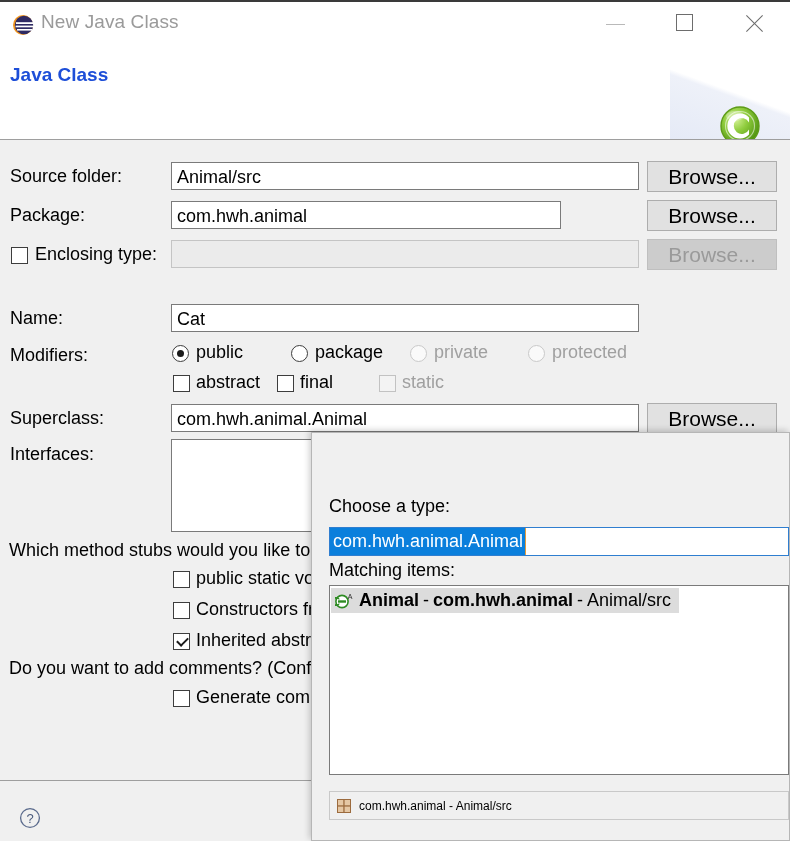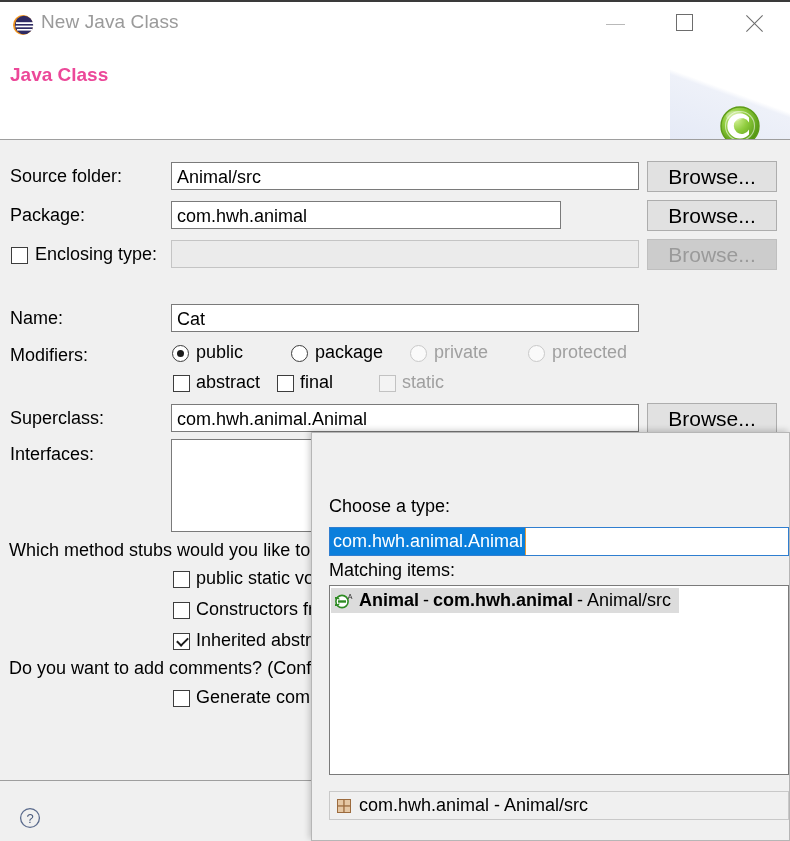--- a/index.html
+++ b/index.html
@@ -67,21 +67,21 @@
   
   .page-head {
     position: absolute; left: 0; top: 46px;
     width: 790px; height: 91px;
     background: #ffffff;
     border-bottom: 1px solid #9e9e9e;
     overflow: hidden;
   }
   .page-title {
     position: absolute; left: 10px; top: 16px;
-    font-size: 19px; font-weight: bold; color: #ec4899;
+    font-size: 19px; font-weight: bold; color: #1d4ed8;
   }
   .page-desc {
     position: absolute; left: 17px; top: 51px;
     font-size: 18px; color: #000;
   }
   .head-swoosh {
     position: absolute; right: 0; top: 0; width: 120px; height: 91px;
     background: linear-gradient(200deg, #ffffff 0%, #ffffff 48%, #eef1f9 52%, #e5eaf6 100%);
   }
   .banner-icon {
@@ -207,21 +207,21 @@
     font-size: 18px; color: #000; white-space: nowrap;
   }
   .match-row b { font-weight: bold; }
   .match-row .sepdash { padding: 0 4px; }
   .class-icon { position: relative; width: 19px; height: 17px; margin-right: 5px; flex: none; }
   .status-bar {
     position: absolute; left: 17px; top: 358px;
     width: 460px; height: 29px; box-sizing: border-box;
     background: #f0f0f0; border: 1px solid #c9c9c9;
     display: flex; align-items: center; padding-left: 6px;
-    font-size: 18px; color: #000; white-space: nowrap;
+    font-size: 12px; color: #000; white-space: nowrap;
   }
   .pkg-icon { width: 16px; height: 16px; margin-right: 7px; flex: none; }
 </style>
 </head>
 <body>
 
 <div id="root">
 
   <div class="wizard">
 

